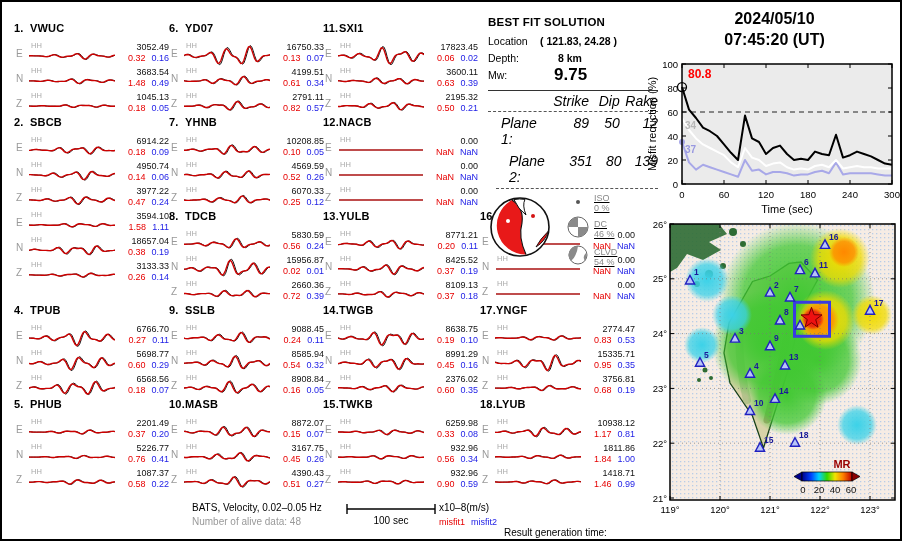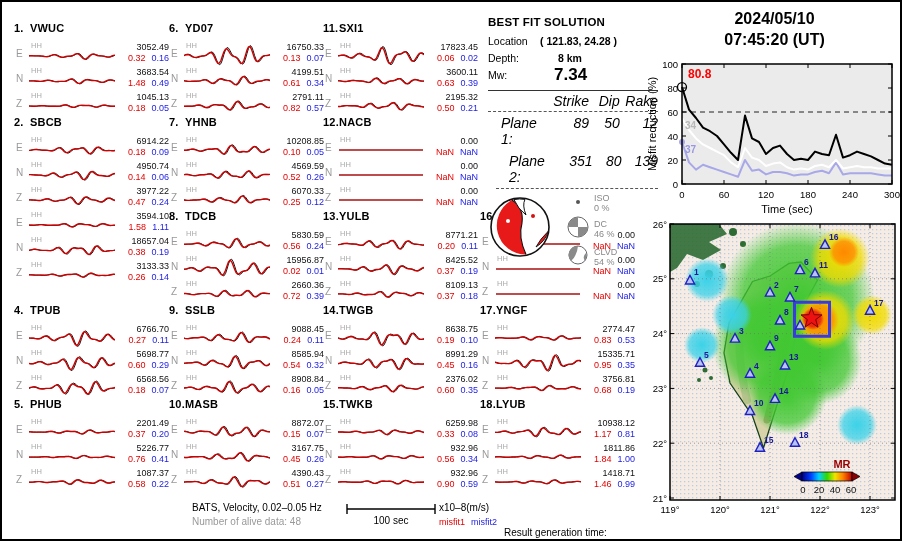--- a/index.html
+++ b/index.html
@@ -27,21 +27,21 @@
   .sol-row .lab{width:52px;}
   .sol-row .val{font-weight:bold;}
   .mw-val{font-size:17px;font-weight:bold;margin-left:14px;margin-top:-4px;}
   .sol-table{margin-top:4px;font-size:14px;width:170px;font-style:italic;}
   .sol-thead{display:flex;border-top:1px solid #333;border-bottom:1px dashed #555;padding:2px 0;}
   .sol-tr{display:flex;padding:3px 0;}
   .sol-tr:last-child{border-bottom:1px dashed #555;margin-left:8px;}
   .c-lab{width:50px;padding-left:13px;} .c-st{width:42px;text-align:right;} .c-dip{width:32px;text-align:right;} .c-rk{width:40px;text-align:right;}
   .mech{display:flex;margin-top:6px;}
   .decomp{margin-left:14px;margin-top:-2px;}
-  .decomp-item{display:flex;align-items:center;margin-bottom:3px;}
+  .decomp-item{display:flex;align-items:center;margin-bottom:3px;text-decoration:underline;}
   .d-icon{width:24px;text-align:center;}
   .d-txt{font-size:9px;color:#888;line-height:10px;margin-left:4px;}
   
   .datetime{position:absolute;left:645px;top:6px;width:255px;text-align:center;
             font-size:16px;font-weight:bold;line-height:21px;color:#000;}
   
   #mrchart{position:absolute;left:645px;top:50px;}
   #mapsvg{position:absolute;left:645px;top:218px;}
   
   .f-left{position:absolute;left:190px;top:499px;font-size:10px;line-height:14px;color:#000;}
@@ -875,21 +875,21 @@
     <div class="sol-row">
       <span class="lab">Location</span>
       <span class="val">( 121.83,  24.28 )</span>
     </div>
     <div class="sol-row">
       <span class="lab">Depth:</span>
       <span class="val" style="margin-left:18px">8  km</span>
     </div>
     <div class="sol-row">
       <span class="lab">Mw:</span>
-      <span class="mw-val">7.34</span>
+      <span class="mw-val">9.75</span>
     </div>
     <div class="sol-table">
       <div class="sol-thead">
         <span class="c-lab"></span>
         <span class="c-st">Strike</span>
         <span class="c-dip">Dip</span>
         <span class="c-rk">Rake</span>
       </div>
       <div class="sol-tr">
         <span class="c-lab">Plane 1:</span>

